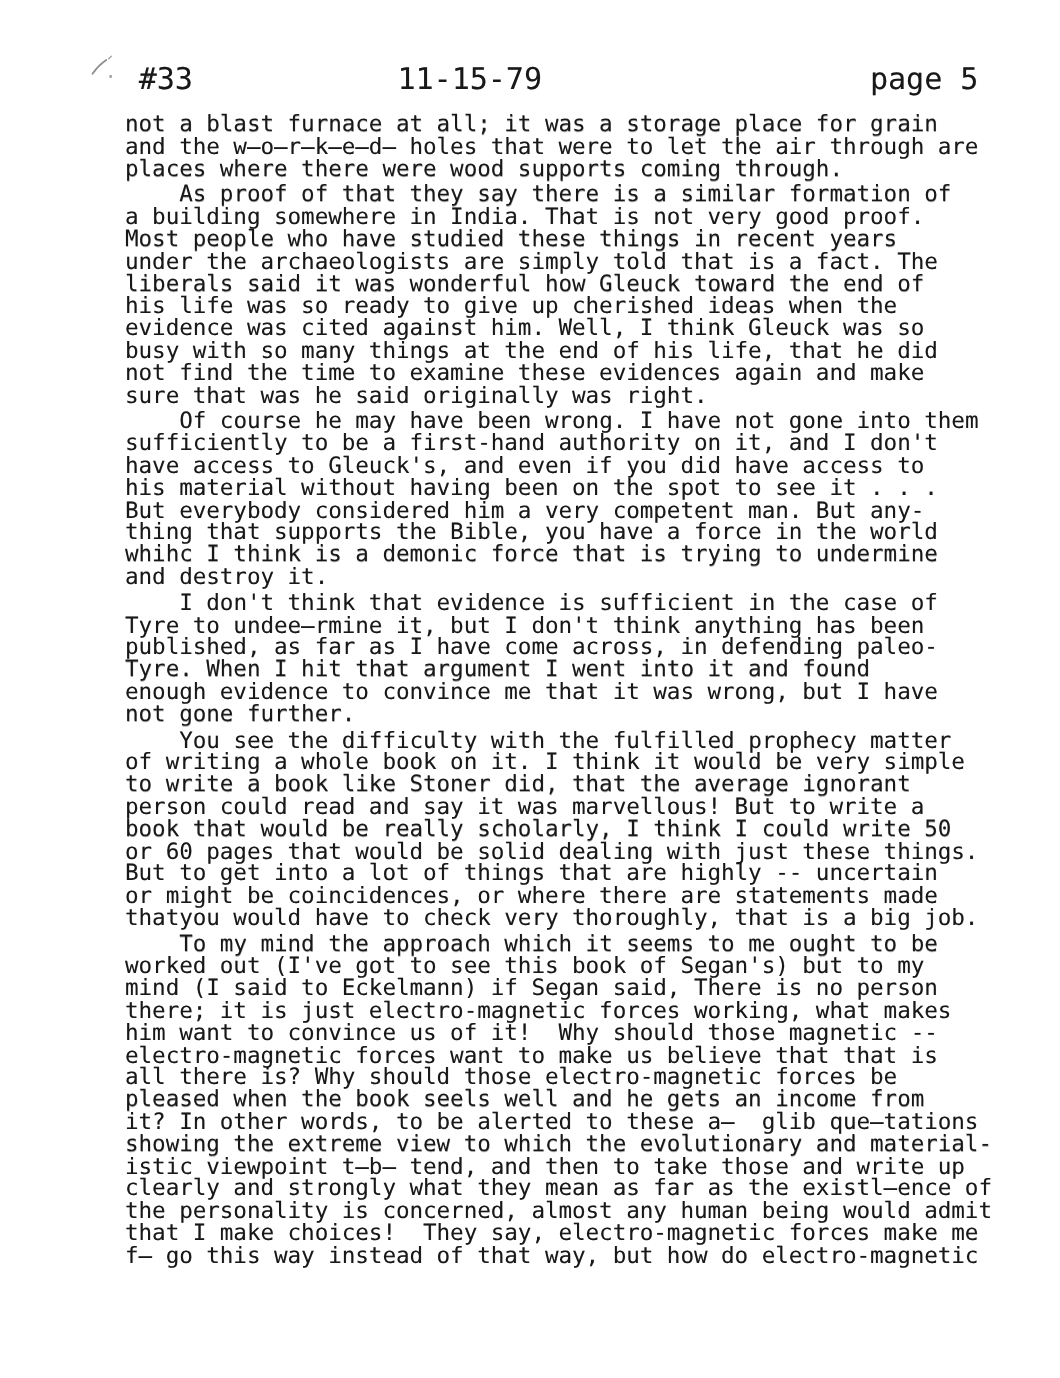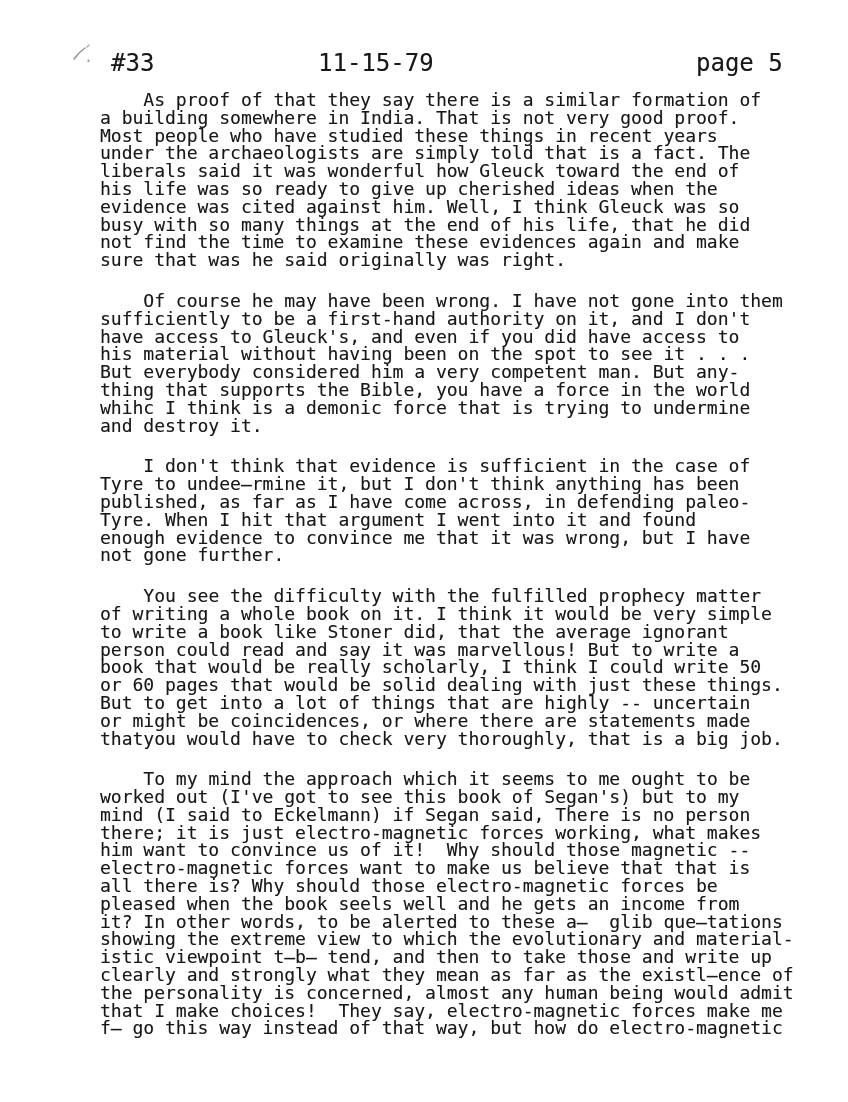--- a/index.html
+++ b/index.html
@@ -53,41 +53,44 @@
   }
   .para {
     margin: 0;
     white-space: pre-wrap;
     font-size: 18px;
     line-height: 17.8px;
     letter-spacing: 0;
     text-shadow: 0.2px 0.2px 0 rgba(0,0,0,0.35);
   }
   .para + .para {
-    margin-top: 23px;
+    margin-top: 3px;
   }
 </style>
 </head>
 <body>
 
 <div class="page">
 
   <svg class="pencil-mark" viewBox="0 0 20 18" xmlns="http://www.w3.org/2000/svg">
     <path d="M2 15 Q7 8 13 4" stroke="#8f8f8f" stroke-width="1.5" fill="none" stroke-linecap="round"></path>
     <path d="M15 3 L17 1" stroke="#a5a5a5" stroke-width="1.2" fill="none" stroke-linecap="round"></path>
   </svg>
   <span class="pencil-dots">· ·</span>
 
   <header>
     <span class="hdr-item hdr-docnum">#33</span>
     <span class="hdr-item hdr-date">11-15-79</span>
     <span class="hdr-item hdr-page">page 5</span>
   </header>
 
   <main class="doc-body">
+    <div class="para">not a blast furnace at all; it was a storage place for grain
+and the w̶o̶r̶k̶e̶d̶ holes that were to let the air through are
+places where there were wood supports coming through.</div>
     <div class="para">    As proof of that they say there is a similar formation of
 a building somewhere in India. That is not very good proof.
 Most people who have studied these things in recent years
 under the archaeologists are simply told that is a fact. The
 liberals said it was wonderful how Gleuck toward the end of
 his life was so ready to give up cherished ideas when the
 evidence was cited against him. Well, I think Gleuck was so
 busy with so many things at the end of his life, that he did
 not find the time to examine these evidences again and make
 sure that was he said originally was right.</div>

